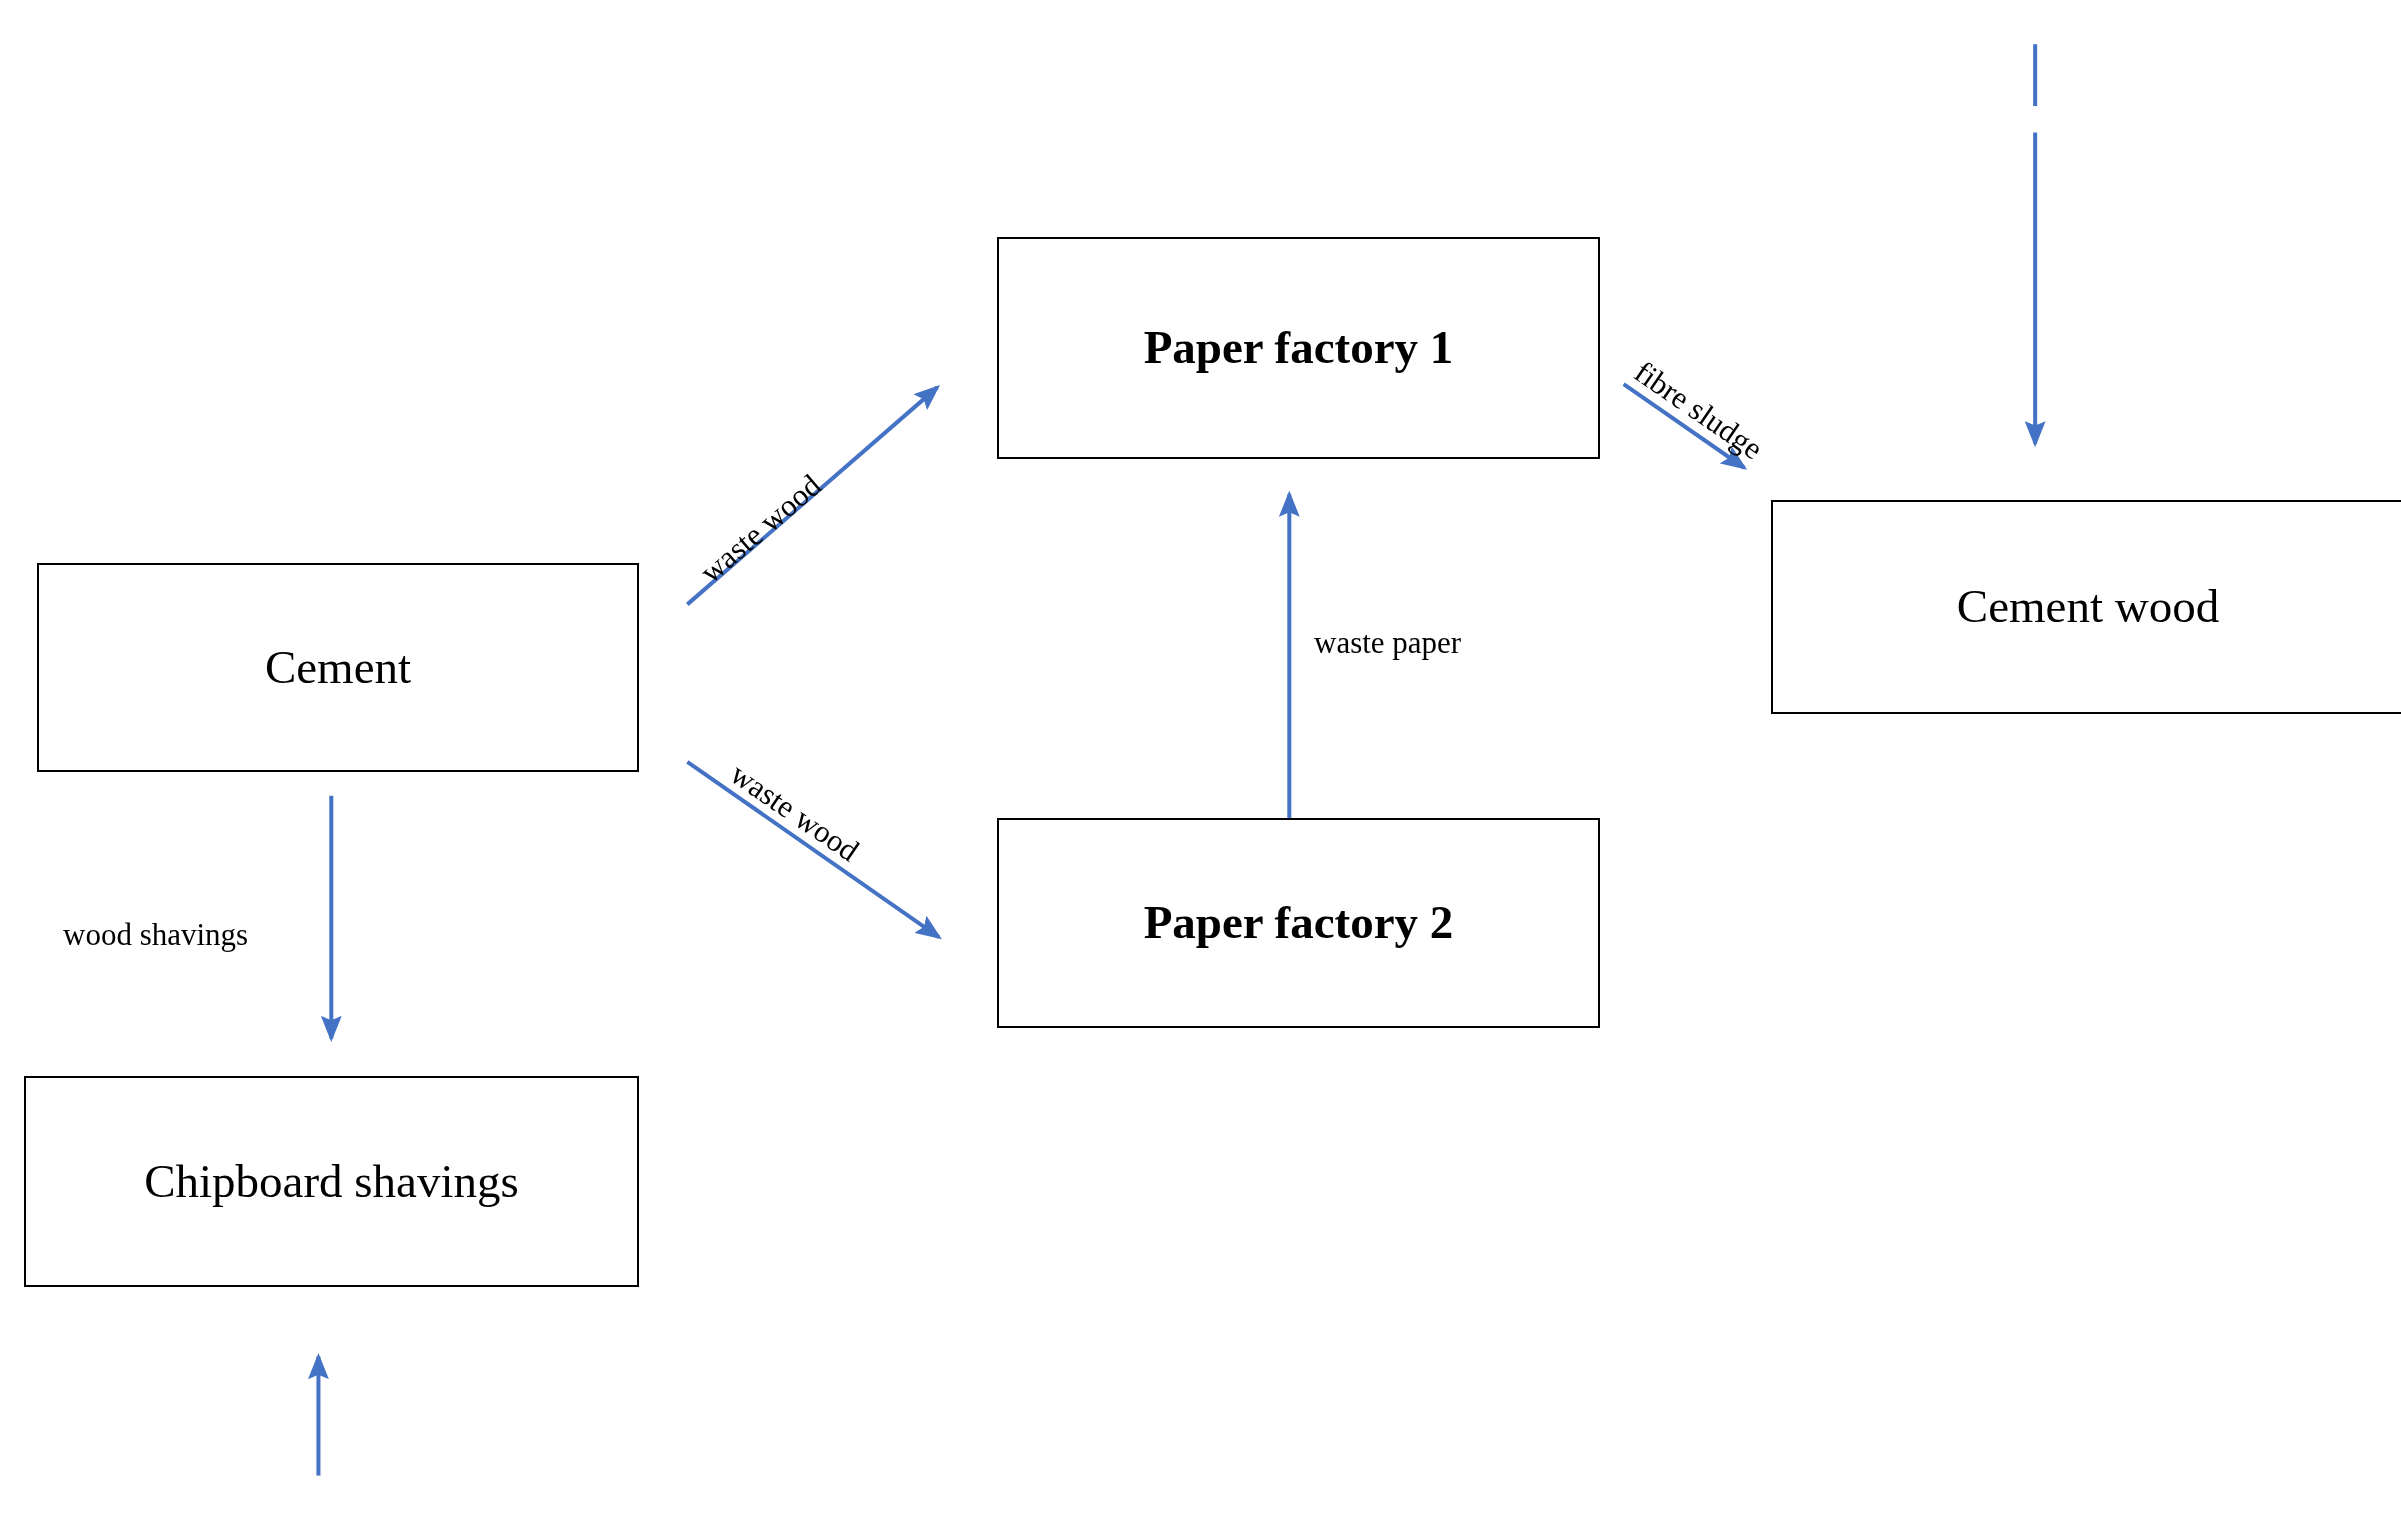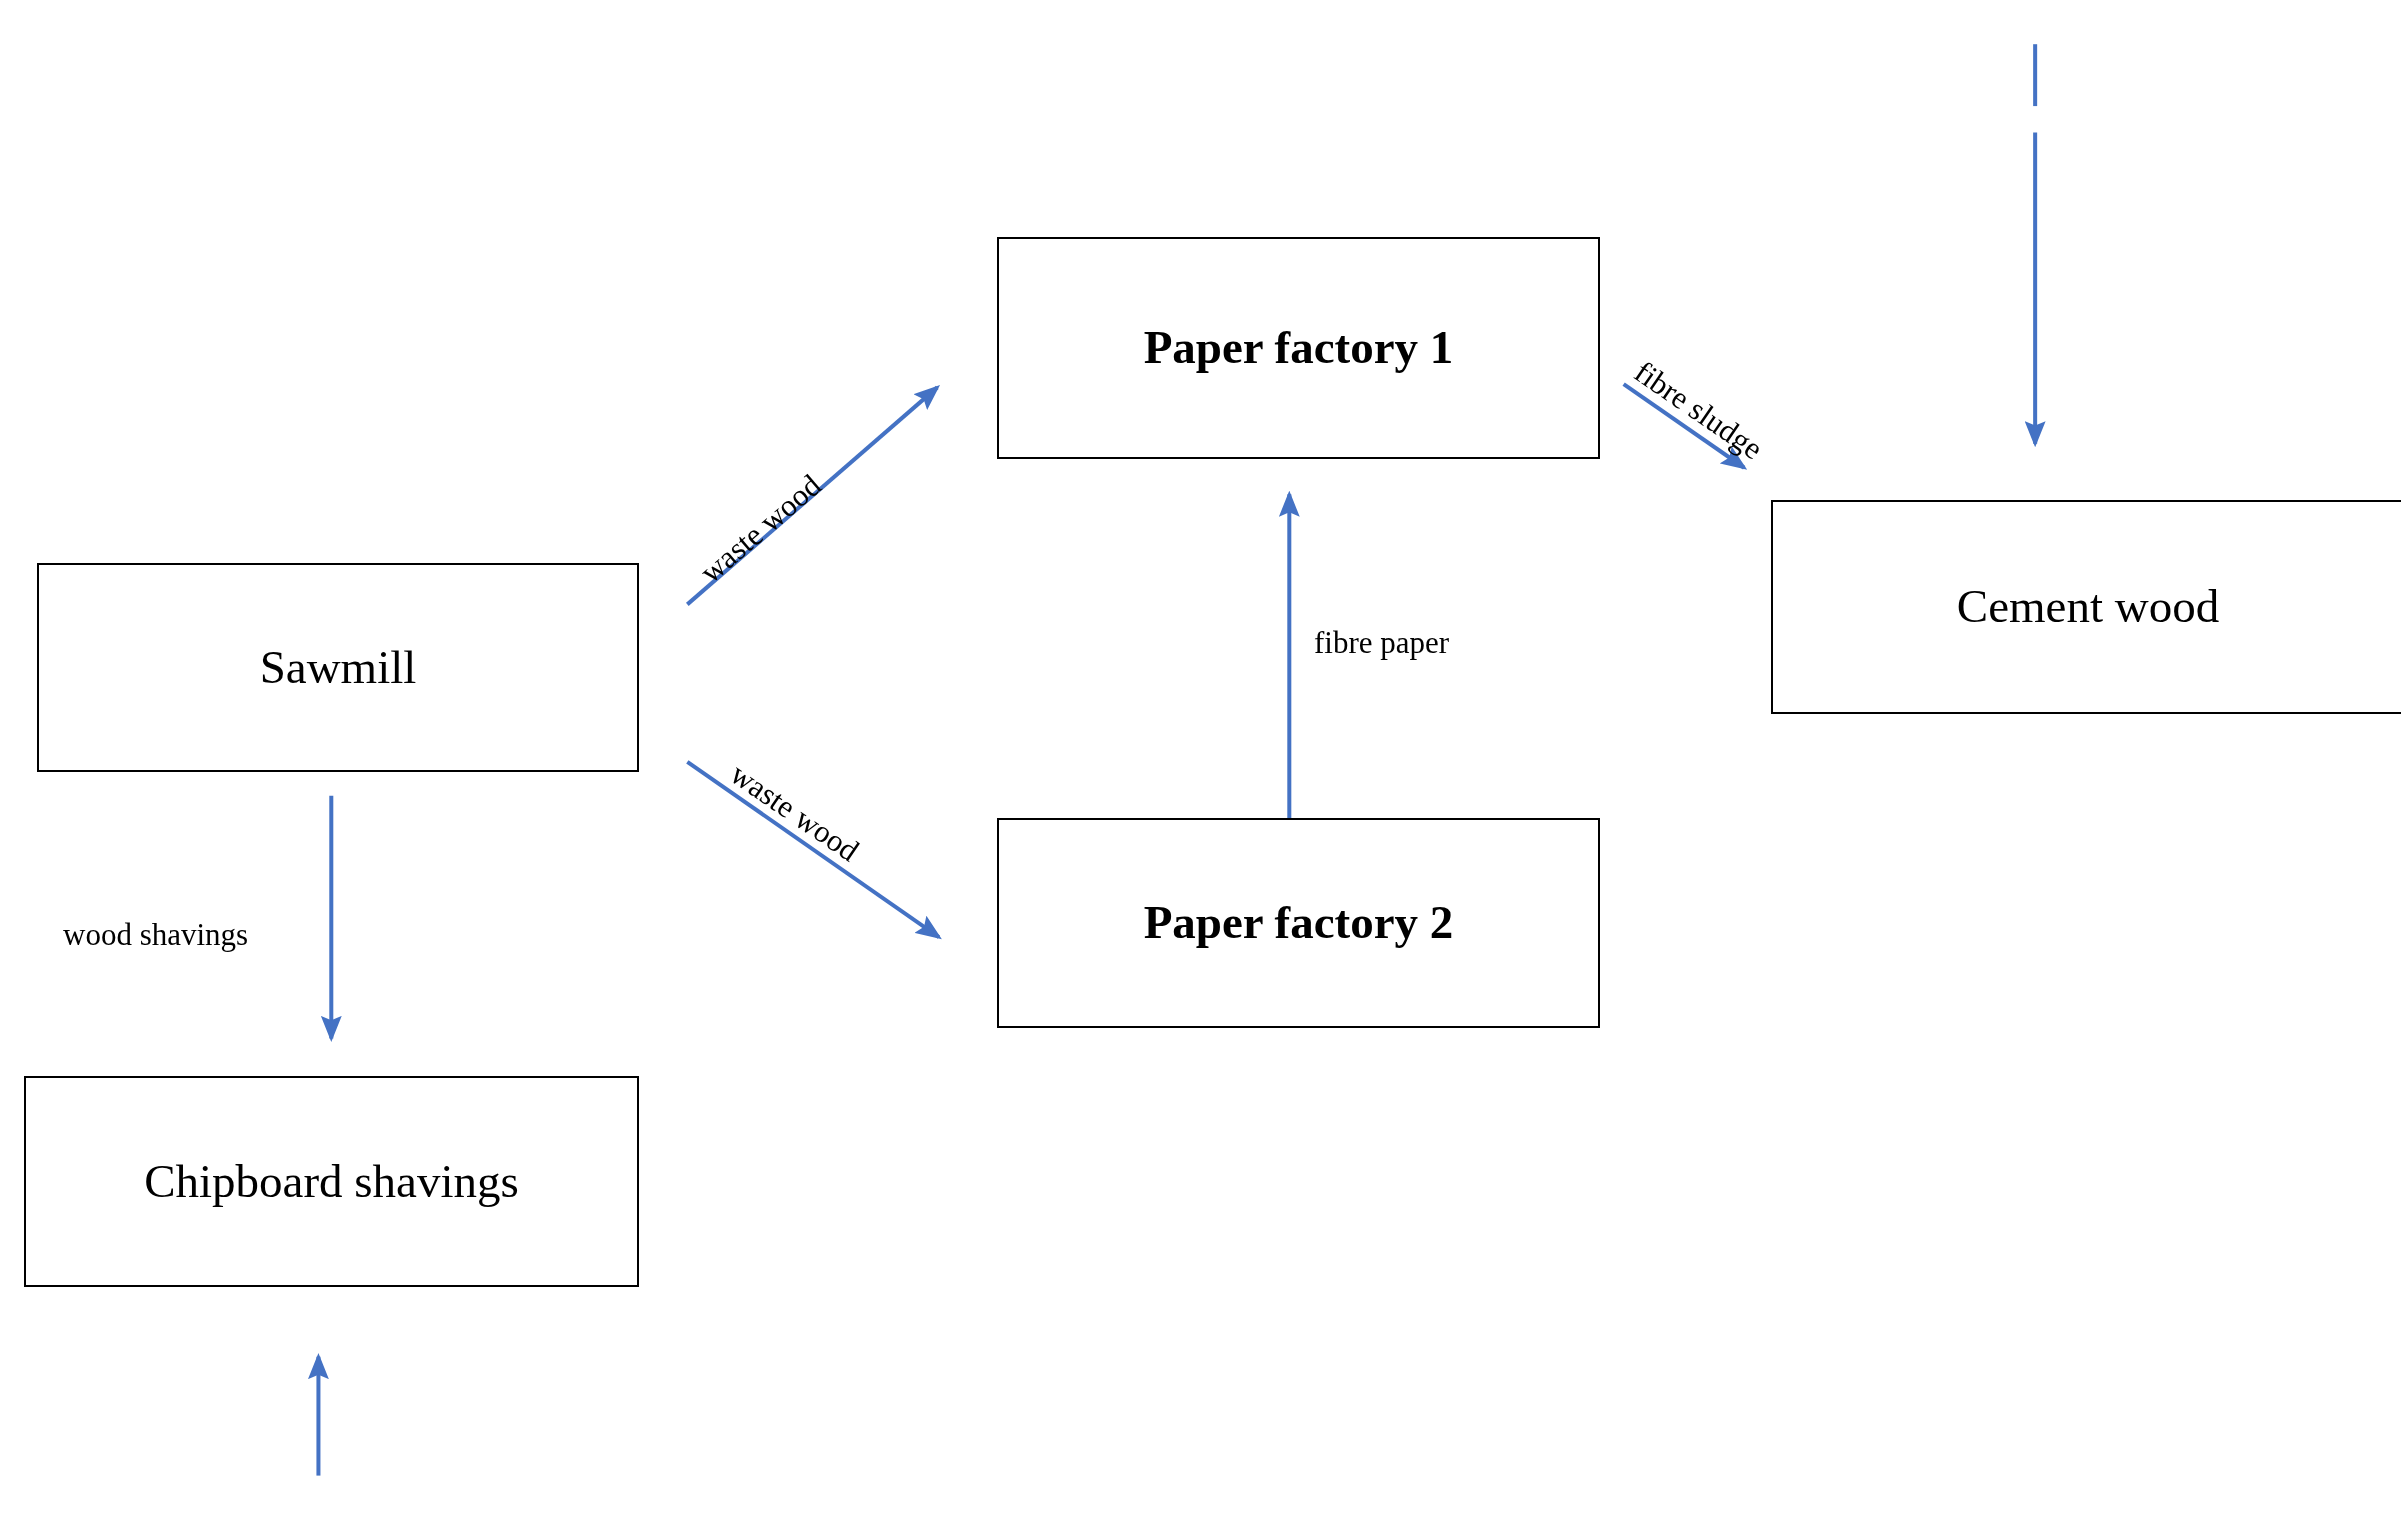--- a/index.html
+++ b/index.html
@@ -111,21 +111,21 @@
 
     <line x1="2020" y1="478" x2="2170" y2="582" stroke="#4472c4" stroke-width="5" marker-end="url(#arrowhead)"></line>
 
     <line x1="2532" y1="55" x2="2532" y2="132" stroke="#4472c4" stroke-width="5"></line>
     <line x1="2532" y1="165" x2="2532" y2="552" stroke="#4472c4" stroke-width="5" marker-end="url(#arrowhead)"></line>
 
     <line x1="396" y1="1836" x2="396" y2="1688" stroke="#4472c4" stroke-width="5" marker-end="url(#arrowhead)"></line>
   </svg>
 
   <div class="node node-plain" id="node-sawmill">
-    <span class="node-label">Sawmill</span>
+    <span class="node-label">Cement</span>
   </div>
 
   <div class="node node-plain" id="node-chipboard-factory">
     <span class="node-label">Chipboard shavings</span>
   </div>
 
   <div class="node node-bold" id="node-paper-factory-1">
     <span class="node-label">Paper factory 1</span>
   </div>
 
@@ -136,18 +136,18 @@
   <div class="node node-plain" id="node-cement-plant">
     <span class="node-label">Cement wood</span>
   </div>
 
   <div class="edge-label" id="label-waste-wood-1">waste wood</div>
 
   <div class="edge-label" id="label-waste-wood-2">waste wood</div>
 
   <div class="edge-label" id="label-wood-shavings">wood shavings</div>
 
-  <div class="edge-label" id="label-waste-paper">fibre paper</div>
+  <div class="edge-label" id="label-waste-paper">waste paper</div>
 
   <div class="edge-label" id="label-fibre-sludge">fibre sludge</div>
 
 </div>
 
 
 </body></html>

